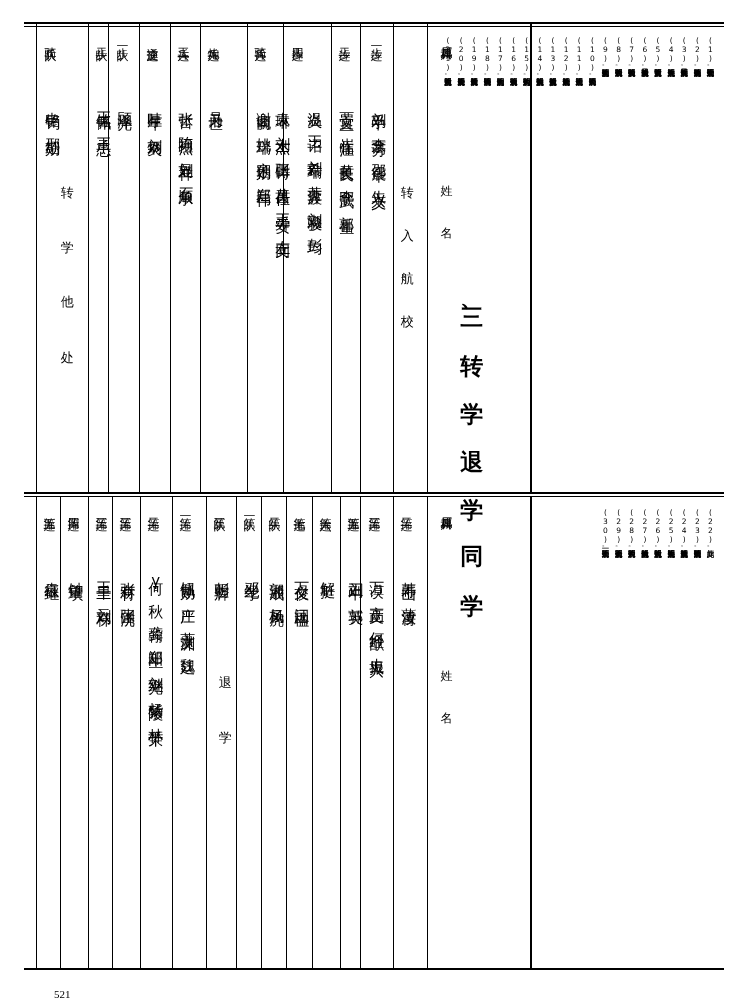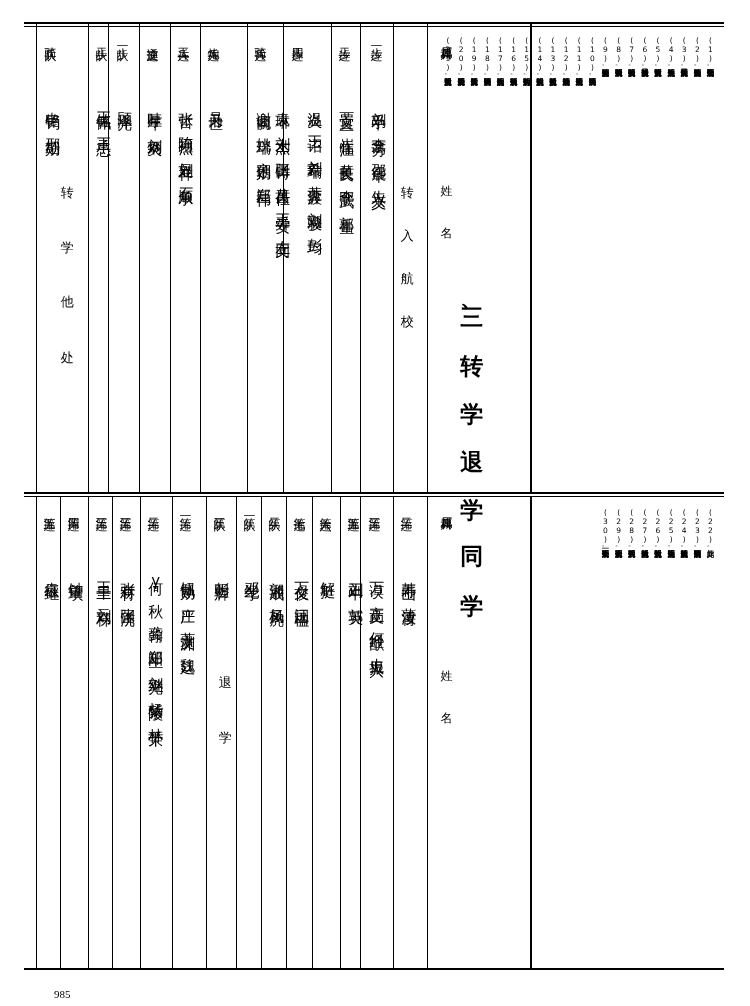--- a/index.html
+++ b/index.html
@@ -245,15 +245,15 @@
     <div class="vt note" style="position:static;">(23)照片说明姓名为范丽清。</div>
     <div class="vt note" style="position:static;">(24)照片说明姓名为李慧英。</div>
     <div class="vt note" style="position:static;">(25)照片说明姓名为朱光明。</div>
     <div class="vt note" style="position:static;">(26)照片说明姓名为沈明志。</div>
     <div class="vt note" style="position:static;">(27)照片说明姓名为徐洪纯。</div>
     <div class="vt note" style="position:static;">(28)照片说明姓名为户展。</div>
     <div class="vt note" style="position:static;">(29)照片说明姓名为王士高。</div>
     <div class="vt note" style="position:static;">(30)照片说明姓名为王千一。</div>
   </div>
 
-  <div class="pageno">985</div>
+  <div class="pageno">521</div>
 
 </div>
 
 </body></html>

